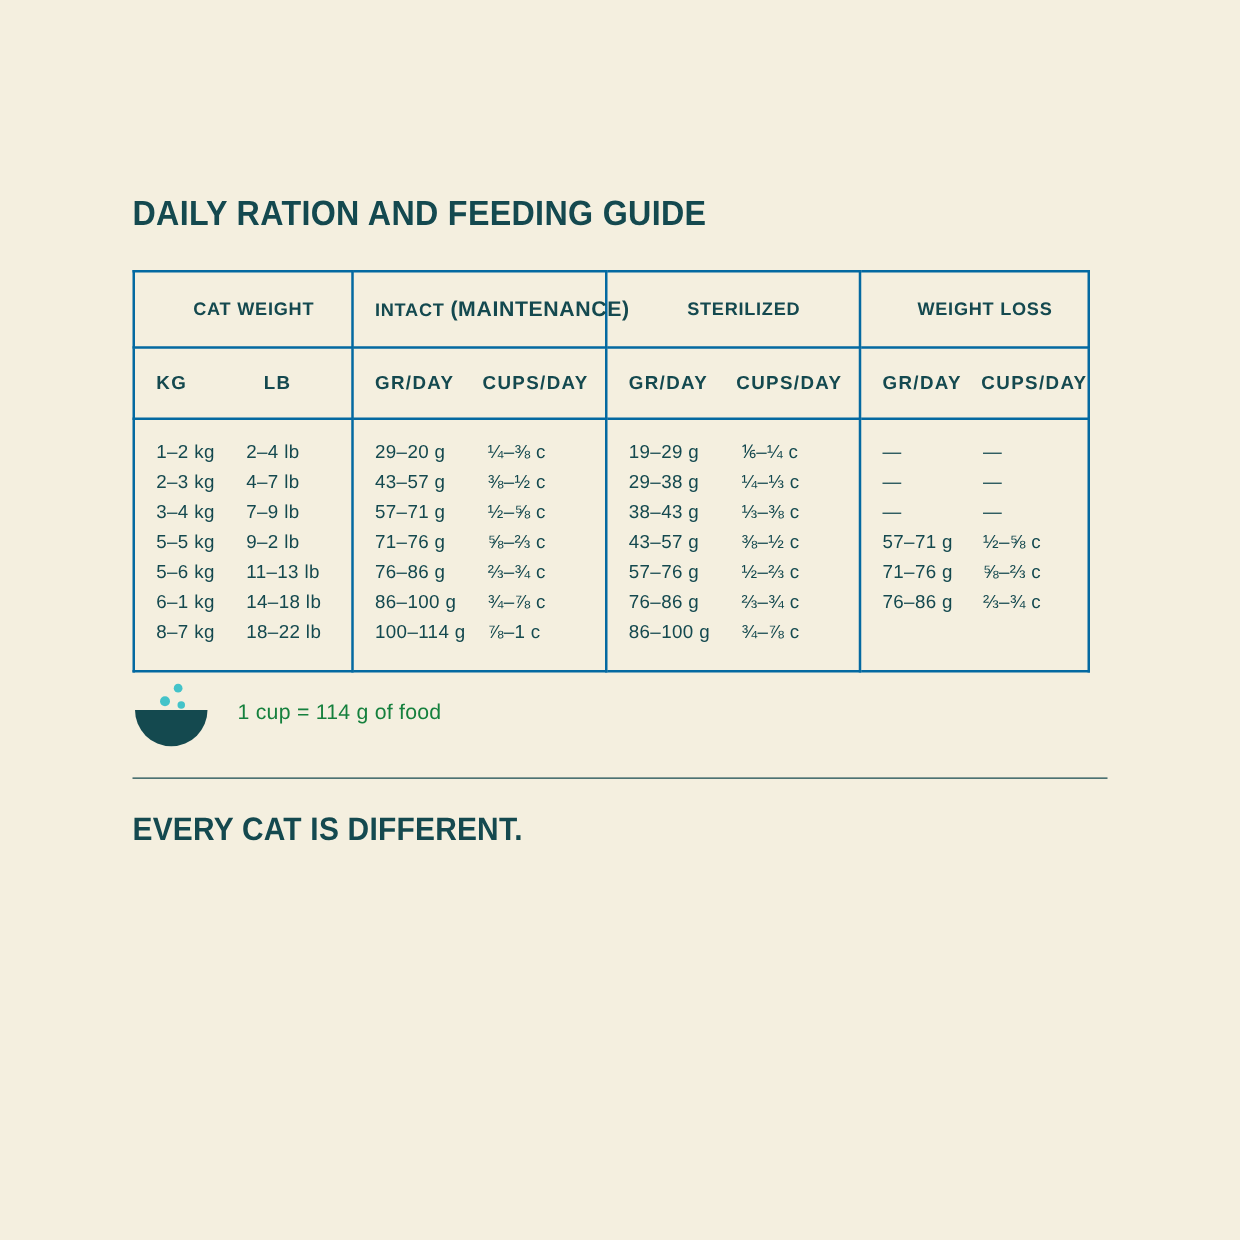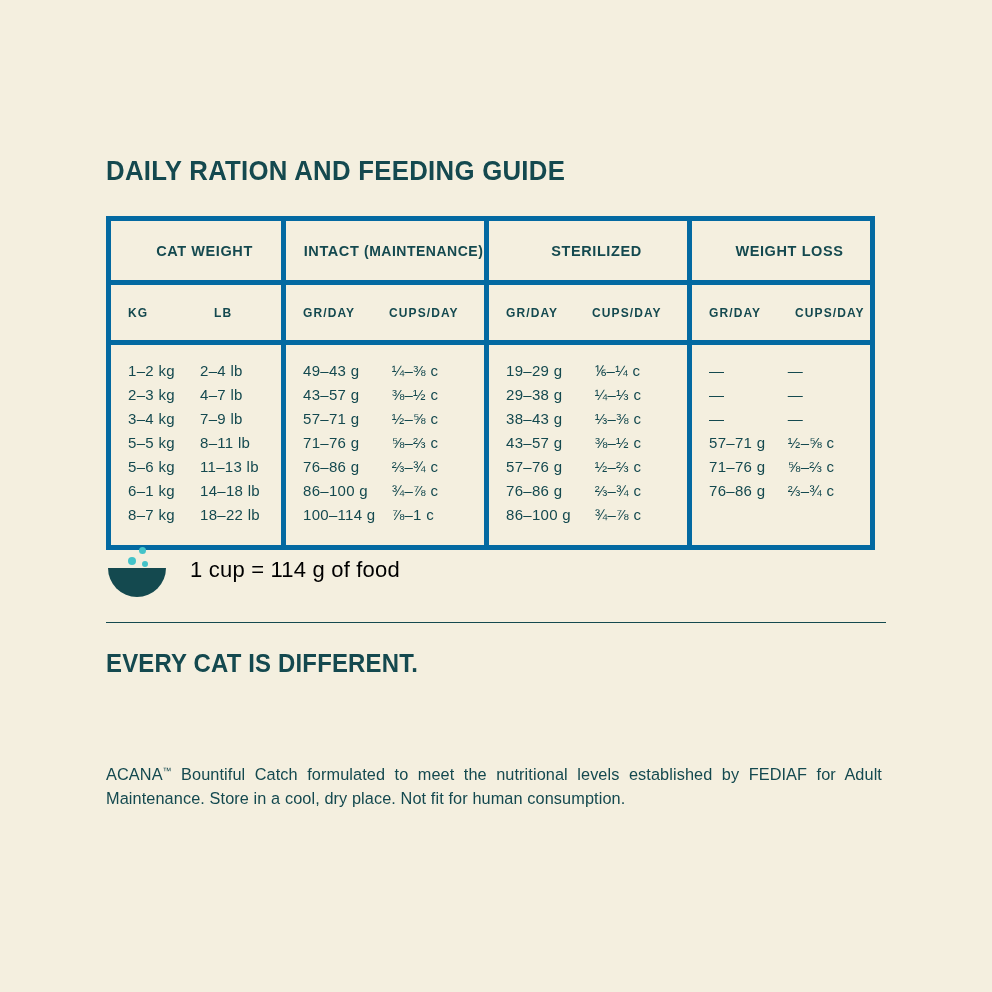--- a/index.html
+++ b/index.html
@@ -44,49 +44,49 @@
     left: 106px;
     top: 216px;
     width: 764px;
   }
   table.ration {
     border-collapse: collapse;
     width: 764px;
     table-layout: fixed;
   }
   table.ration td, table.ration th {
-    border: 5px solid #0369a1;
+    border: 2px solid #0369a1;
     padding: 0;
     vertical-align: top;
   }
   .grp-head {
     height: 59px;
     font-size: 14.5px;
     font-weight: 700;
     letter-spacing: 0.6px;
     text-transform: uppercase;
     color: #14494f;
     padding-left: 17px !important;
     vertical-align: middle !important;
     transform: none;
     white-space: nowrap;
   }
   .grp-head .sub {
-    font-size: 14px;
+    font-size: 17px;
     letter-spacing: 0.5px;
     font-weight: 700;
   }
   .sub-head {
     height: 55px;
     vertical-align: middle !important;
     padding-left: 17px !important;
   }
   .sub-head .cols {
     display: flex;
-    font-size: 12px;
+    font-size: 15px;
     letter-spacing: 1.1px;
     font-weight: 700;
     color: #14494f;
     text-transform: uppercase;
   }
   .sub-head .cols span:first-child { width: 86px; }
 
   .body-cell {
     padding: 14px 0 18px 17px !important;
   }
@@ -147,22 +147,22 @@
     background: #43c3c9;
     left: 33px; top: 6px;
   }
   .bowl-icon .k3 {
     position: absolute;
     width: 6px; height: 6px; border-radius: 50%;
     background: #43c3c9;
     left: 36px; top: 20px;
   }
   .cup-note-text {
-    font-size: 22px;
-    color: #000000;
+    font-size: 17px;
+    color: #15803d;
     letter-spacing: 0.2px;
   }
 
   
   .divider {
     position: absolute;
     left: 106px;
     top: 622px;
     width: 780px;
     height: 1px;
@@ -267,32 +267,32 @@
               <div>3–4 kg</div>
               <div>5–5 kg</div>
               <div>5–6 kg</div>
               <div>6–1 kg</div>
               <div>8–7 kg</div>
             </div>
             <div class="col w-lb">
               <div>2–4 lb</div>
               <div>4–7 lb</div>
               <div>7–9 lb</div>
-              <div>8–11 lb</div>
+              <div>9–2 lb</div>
               <div>11–13 lb</div>
               <div>14–18 lb</div>
               <div>18–22 lb</div>
             </div>
           </div>
         </td>
 
         <td class="body-cell">
           <div class="rows-col">
             <div class="col w-gr">
-              <div>49–43 g</div>
+              <div>29–20 g</div>
               <div>43–57 g</div>
               <div>57–71 g</div>
               <div>71–76 g</div>
               <div>76–86 g</div>
               <div>86–100 g</div>
               <div>100–114 g</div>
             </div>
             <div class="col w-cups">
               <div>¼–⅜ c</div>
               <div>⅜–½ c</div>
@@ -361,17 +361,14 @@
       <div class="bowl"></div>
     </div>
     <div class="cup-note-text">1 cup = 114 g of food</div>
   </div>
 
   <div class="divider"></div>
 
   <div class="section-title">EVERY CAT IS DIFFERENT.</div>
 
 
-  <div class="para para2">
-    <span>ACANA</span><sup class="tm">™</sup><span> Bountiful Catch formulated to meet the nutritional levels established by FEDIAF for Adult Maintenance. Store in a cool, dry place. Not fit for human consumption.</span>
-  </div>
 
 </div>
 
 </body></html>

